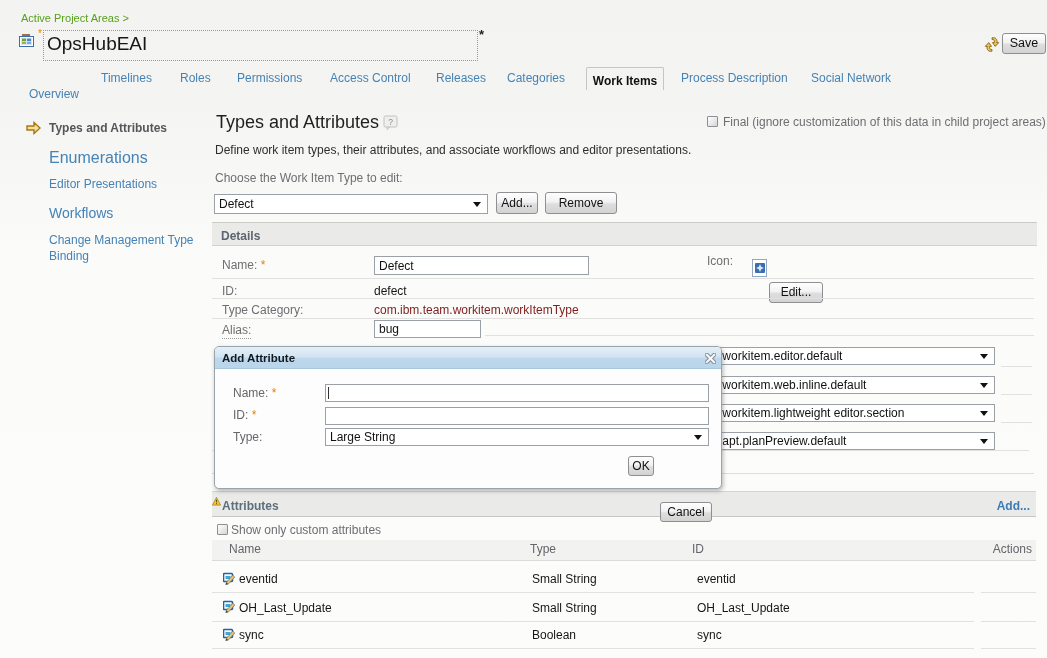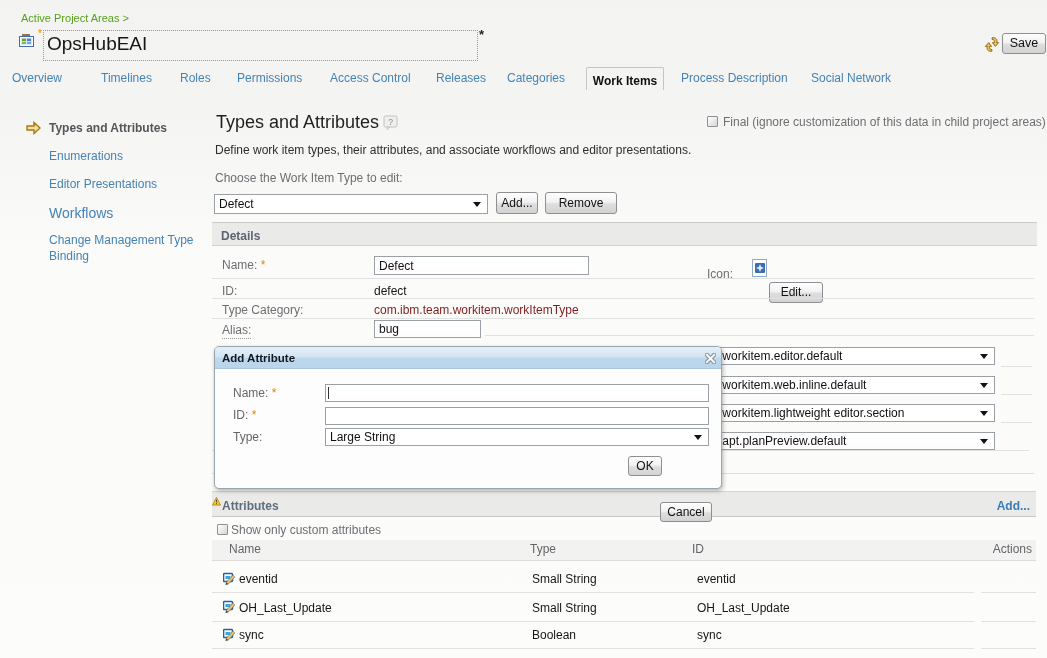--- a/index.html
+++ b/index.html
@@ -51,38 +51,38 @@
     <div class="abs" style="left:3px; top:2px; font-size:19px; color:#161616;">OpsHubEAI</div>
   </div>
   <div class="abs" style="left:479px; top:27px; color:#222; font-size:13px; font-weight:bold;">*</div>
 
   <svg class="abs" style="left:984px; top:36px;" width="16" height="17" viewBox="0 0 16 18">
     <path d="M8 2 C12 1 14 4 13 7 L15 7 L11.5 11 L8.5 7 L10.5 7 C11 5 10 3.5 8 3.5 Z" fill="#e8c55a" stroke="#8a6414" stroke-width="1"></path>
     <path d="M8 16 C4 17 2 14 3 11 L1 11 L4.5 7 L7.5 11 L5.5 11 C5 13 6 14.5 8 14.5 Z" fill="#e8c55a" stroke="#8a6414" stroke-width="1"></path>
   </svg>
   <div class="btn" style="left:1002px; top:33px; width:44px; height:21px; line-height:19px; font-size:12.5px;">Save</div>
 
-  <span class="tab" style="left:12px;">Overview</span>
+  <span class="tab" style="left:29px;margin-top:16px;">Overview</span>
   <span class="tab" style="left:101px;">Timelines</span>
   <span class="tab" style="left:180px;">Roles</span>
   <span class="tab" style="left:237px;">Permissions</span>
   <span class="tab" style="left:330px;">Access Control</span>
   <span class="tab" style="left:436px;">Releases</span>
   <span class="tab" style="left:507px;">Categories</span>
   <div class="abs" style="left:586px; top:67px; width:78px; height:23px; border:1px solid #c5c5c3; border-bottom:none; border-radius:2px 2px 0 0; z-index:2; text-align:center;">
     <span style="font-size:12px; font-weight:bold; color:#111; line-height:13px; position:relative; top:6px;">Work Items</span>
   </div>
   <span class="tab" style="left:681px;">Process Description</span>
   <span class="tab" style="left:811px;">Social Network</span>
 
   <svg class="abs" style="left:26px; top:121px;" width="15" height="14" viewBox="0 0 15 14">
     <path d="M1 5 L8 5 L8 1.5 L14 7 L8 12.5 L8 9 L1 9 Z" fill="#f3dfa0" stroke="#a8790e" stroke-width="1.4"></path>
   </svg>
   <div class="abs" style="left:49px; top:121px; font-size:12px; font-weight:bold; color:#54565a;">Types and Attributes</div>
-  <a class="lnk abs" style="left:49px; top:149px; font-size:12px;">Enumerations</a>
+  <a class="lnk abs" style="left:49px; top:149px; font-size:16px;">Enumerations</a>
   <a class="lnk abs" style="left:49px; top:177px; font-size:12px;">Editor Presentations</a>
   <a class="lnk abs" style="left:49px; top:205px; font-size:14px;">Workflows</a>
   <a class="lnk abs" style="left:49px; top:232px; font-size:12px; width:160px; line-height:16px; display:block;">Change Management Type Binding</a>
 
   <div class="abs" style="left:216px; top:112px; font-size:18px; color:#1f1f1f;">Types and Attributes</div>
   <svg class="abs" style="left:383px; top:115px;" width="17" height="16" viewBox="0 0 17 16">
       <rect x="1" y="1" width="13" height="11" rx="1.5" fill="#efefed" stroke="#c2c2c0"></rect>
       <path d="M4 12 L4 15 L7 12 Z" fill="#d9d9d7" stroke="#c2c2c0" stroke-width="0.6"></path>
       <text x="7.5" y="9.5" font-size="8.5" fill="#8a8a88" text-anchor="middle" font-family="Liberation Sans">?</text>
     </svg>
@@ -97,21 +97,21 @@
 
   <span class="cb" style="left:707px; top:116px;"></span>
   <div class="abs gray" style="left:723px; top:115px;">Final (ignore customization of this data in child project areas)</div>
 
   <div class="abs" style="left:212px; top:222px; width:825px; height:24px; background:#eaeae8; border-top:1px solid #cbcbc9; border-bottom:1px solid #d2d2d0;">
     <span style="position:absolute; left:9px; top:6px; font-weight:bold; color:#5d6570;">Details</span>
   </div>
 
   <div class="abs gray" style="left:222px; top:258px;">Name: <span style="color:#e2820a;">*</span></div>
   <input class="inp" style="left: 374px; top: 256px; width: 215px; height: 19px;" value="Defect">
-  <div class="abs gray" style="left:707px; top:267px;">Icon:</div>
+  <div class="abs gray" style="left:707px; top:254px;">Icon:</div>
   <div class="abs" style="left:752px; top:259px; width:15px; height:18px; border:1px solid #93a8c4; background:#fff;">
     <svg width="14" height="16" viewBox="0 0 14 16" style="position:absolute;left:0;top:0;">
       <rect x="2" y="3" width="10" height="10" rx="1" fill="#3a6eb0"></rect>
       <path d="M7 4 L8.2 6.8 L11 8 L8.2 9.2 L7 12 L5.8 9.2 L3 8 L5.8 6.8 Z" fill="#dce8f5"></path>
     </svg>
   </div>
   <div class="btn" style="left:769px; top:257px; width:54px; height:21px; line-height:19px;margin-top:25px;">Edit...</div>
   <div class="sep" style="left:212px; top:278px; width:822px;"></div>
   <div class="abs gray" style="left:222px; top:284px;">ID:</div>
   <div class="abs" style="left:374px; top:284px; color:#161616;">defect</div>
@@ -200,16 +200,16 @@
     <div style="position:absolute; left:18px; top:39px; color:#66666b;">Name: <span style="color:#e2820a;">*</span></div>
     <input class="inp" style="left: 110px; top: 37px; width: 384px; height: 18px;" value="">
     <div style="position:absolute; left:113px; top:40px; width:1px; height:12px; background:#333;"></div>
     <div style="position:absolute; left:18px; top:61px; color:#66666b;">ID: <span style="color:#e2820a;">*</span></div>
     <input class="inp" style="left: 110px; top: 60px; width: 384px; height: 18px;" value="">
     <div style="position:absolute; left:18px; top:83px; color:#66666b;">Type:</div>
     <div class="sel" style="left:110px; top:81px; width:384px; height:18px;">
         <span class="tx">Large String</span>
         <span class="arr"></span>
       </div>
-    <div class="btn" style="left:413px; top:109px; width:34px; height:20px; line-height:18px;">OK</div>
+    <div class="btn" style="left:413px; top:109px; width:26px; height:20px; line-height:18px;">OK</div>
     <div class="btn" style="left:445px; top:109px; width:52px; height:20px; line-height:18px;margin-top:46px;">Cancel</div>
   </div>
 </div>
 
 </body></html>

